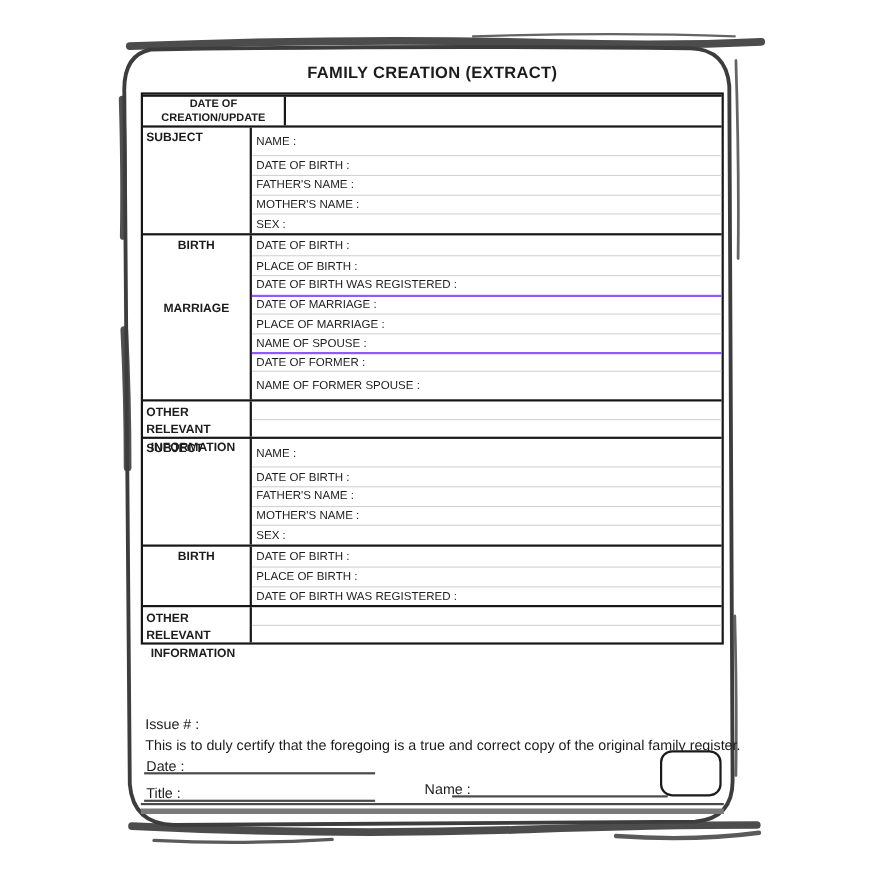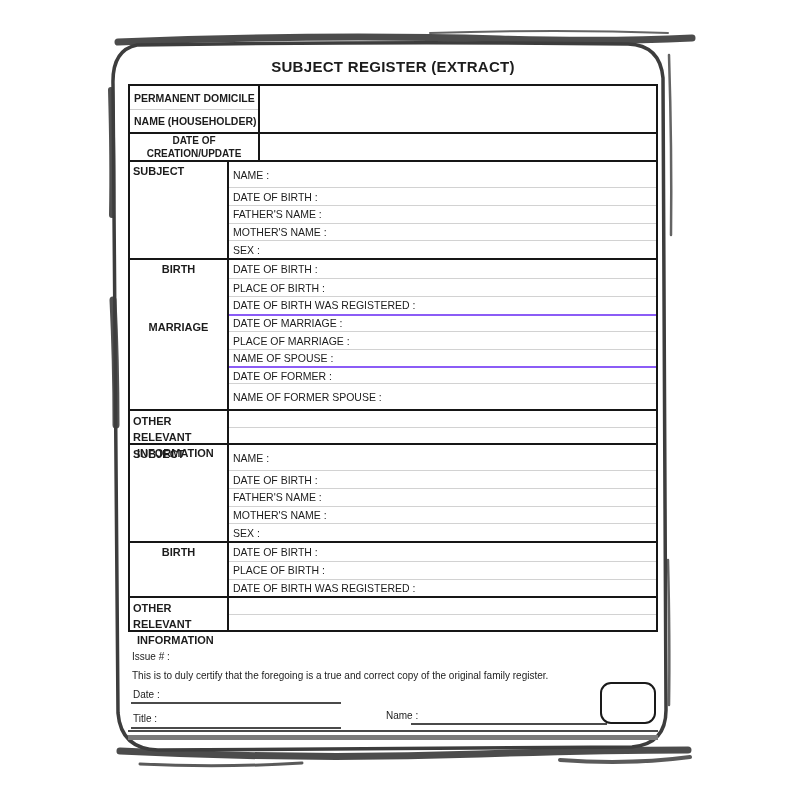--- a/index.html
+++ b/index.html
@@ -35,21 +35,21 @@
   .blab { font-weight:bold; font-size:11px; padding:3px 0 0 3px; }
   .clab { font-weight:bold; font-size:11px; padding-top:3px; text-align:center; }
 
   .frow { font-size:10.5px; padding-left:4px; display:flex; align-items:center; }
   .sep  { border-top:1px solid #d2d2d2; }
   .gsep { border-top:2px solid #8b5cf6; }
 
   .otherlab { font-weight:bold; font-size:11px; line-height:16px; padding:2px 0 0 3px; }
   .otherlab .l2 { padding-left:4px; }
 
-  .fnote  { position:absolute; font-size:10px; }
+  .fnote  { position:absolute; font-size:13px; }
   .uline  { position:absolute; height:2px; background:#4a4a4a; }
   .rule1  { position:absolute; left:128px; width:530px; height:2px; top:730px; background:#4a4a4a; }
   .rule2  { position:absolute; left:128px; width:530px; height:5px; top:735px; background:#7a7a7a; }
   .stamp  { position:absolute; left:600px; top:682px; width:56px; height:42px;
             border:2px solid #1a1a1a; border-radius:11px; background:#fff; }
 </style>
 </head>
 <body>
 
 <div class="page">
@@ -62,31 +62,24 @@
       <path d="M120 751 Q 300 760 480 754 Q 600 750 688 750" stroke-width="7" opacity="0.92"></path>
       <path d="M140 764 Q 220 768 302 763" stroke-width="3" opacity="0.85"></path>
       <path d="M560 760 Q 630 765 690 757" stroke-width="4" opacity="0.85"></path>
       <path d="M111 90 Q 113 160 112 215" stroke-width="6" opacity="0.9"></path>
       <path d="M113 300 Q 116 360 116 425" stroke-width="7" opacity="0.9"></path>
       <path d="M669 55 Q 672 150 671 235" stroke-width="2.5" opacity="0.8"></path>
       <path d="M668 560 Q 670 640 669 705" stroke-width="2.5" opacity="0.8"></path>
     </g>
   </svg>
 
-  <div class="ftitle">SUBJECT REGISTER (EXTRACT)</div>
+  <div class="ftitle">FAMILY CREATION (EXTRACT)</div>
 
   <div class="ftable">
 
-    <div class="sec first" style="height:46px">
-      <div class="lcol lw130">
-        <div class="hlab">PERMANENT DOMICILE</div>
-        <div class="hlab hsep">NAME (HOUSEHOLDER)</div>
-      </div>
-      <div class="vcol"></div>
-    </div>
 
     <div class="sec" style="height:28px">
       <div class="lcol lw130">
         <div class="ccell">
           <div>DATE OF</div>
           <div>CREATION/UPDATE</div>
         </div>
       </div>
       <div class="vcol"></div>
     </div>

